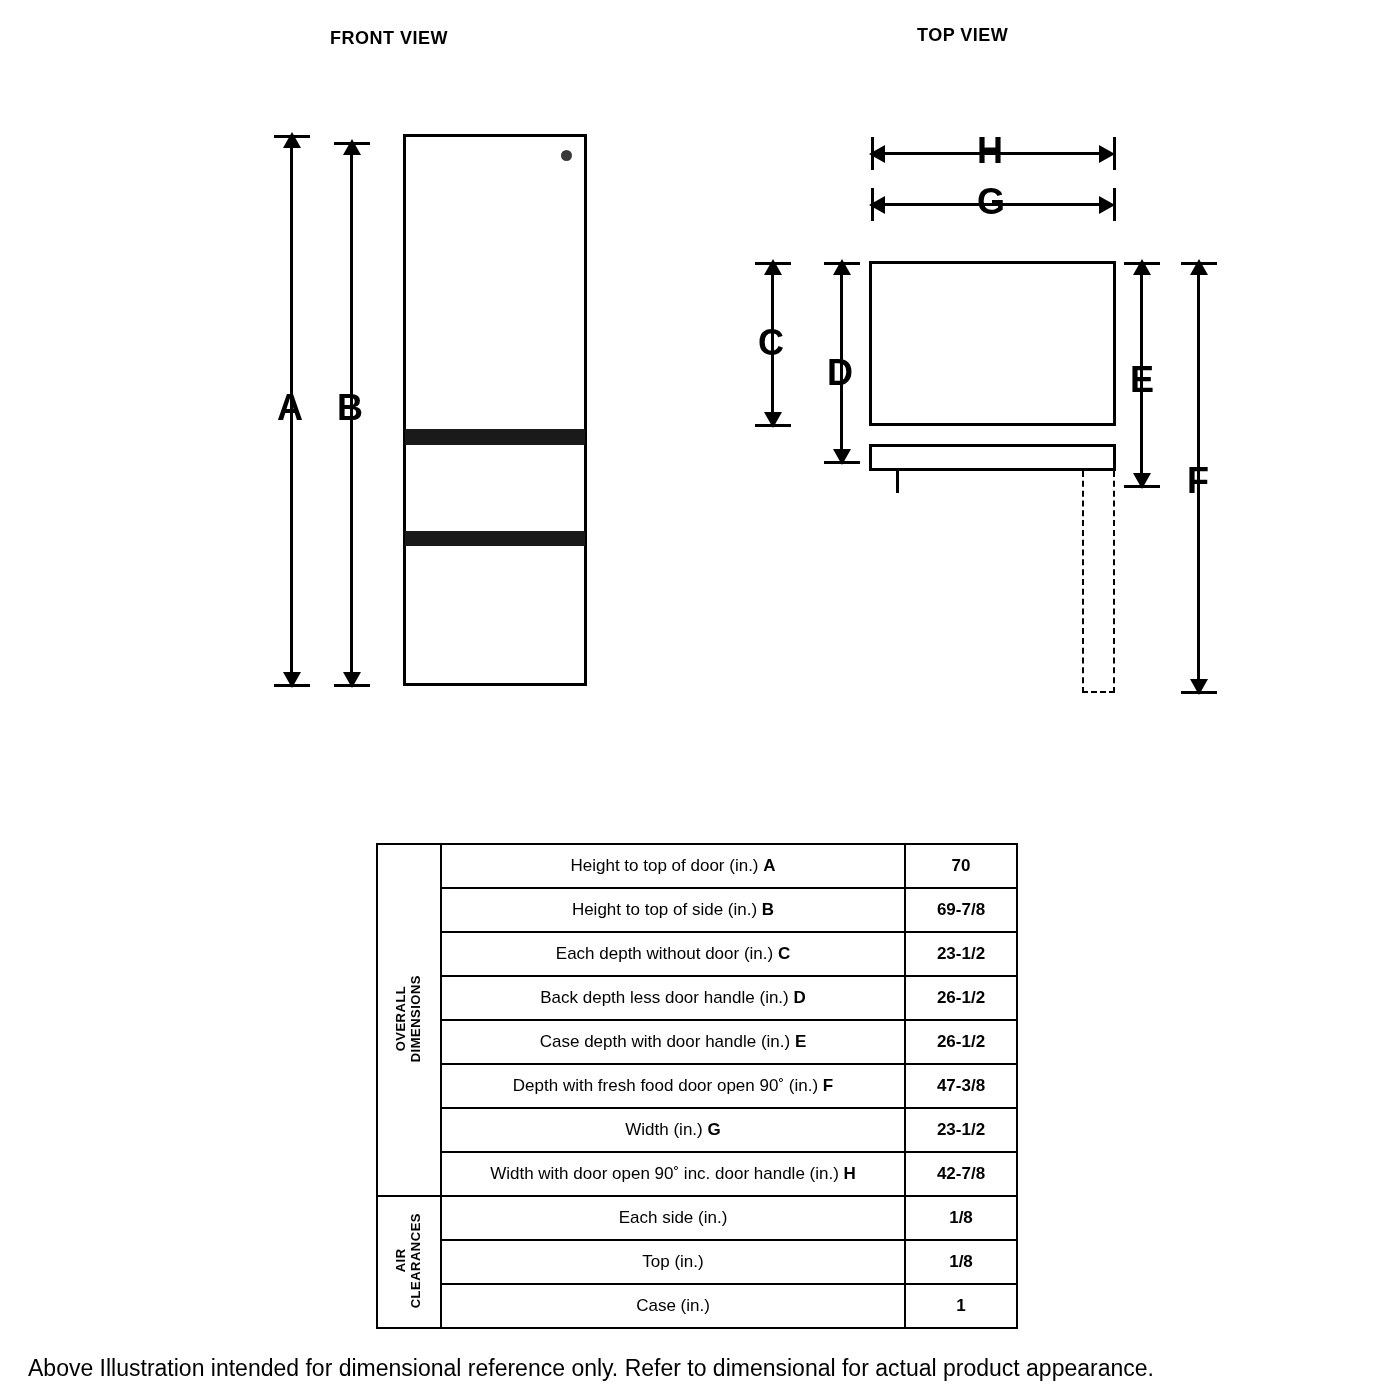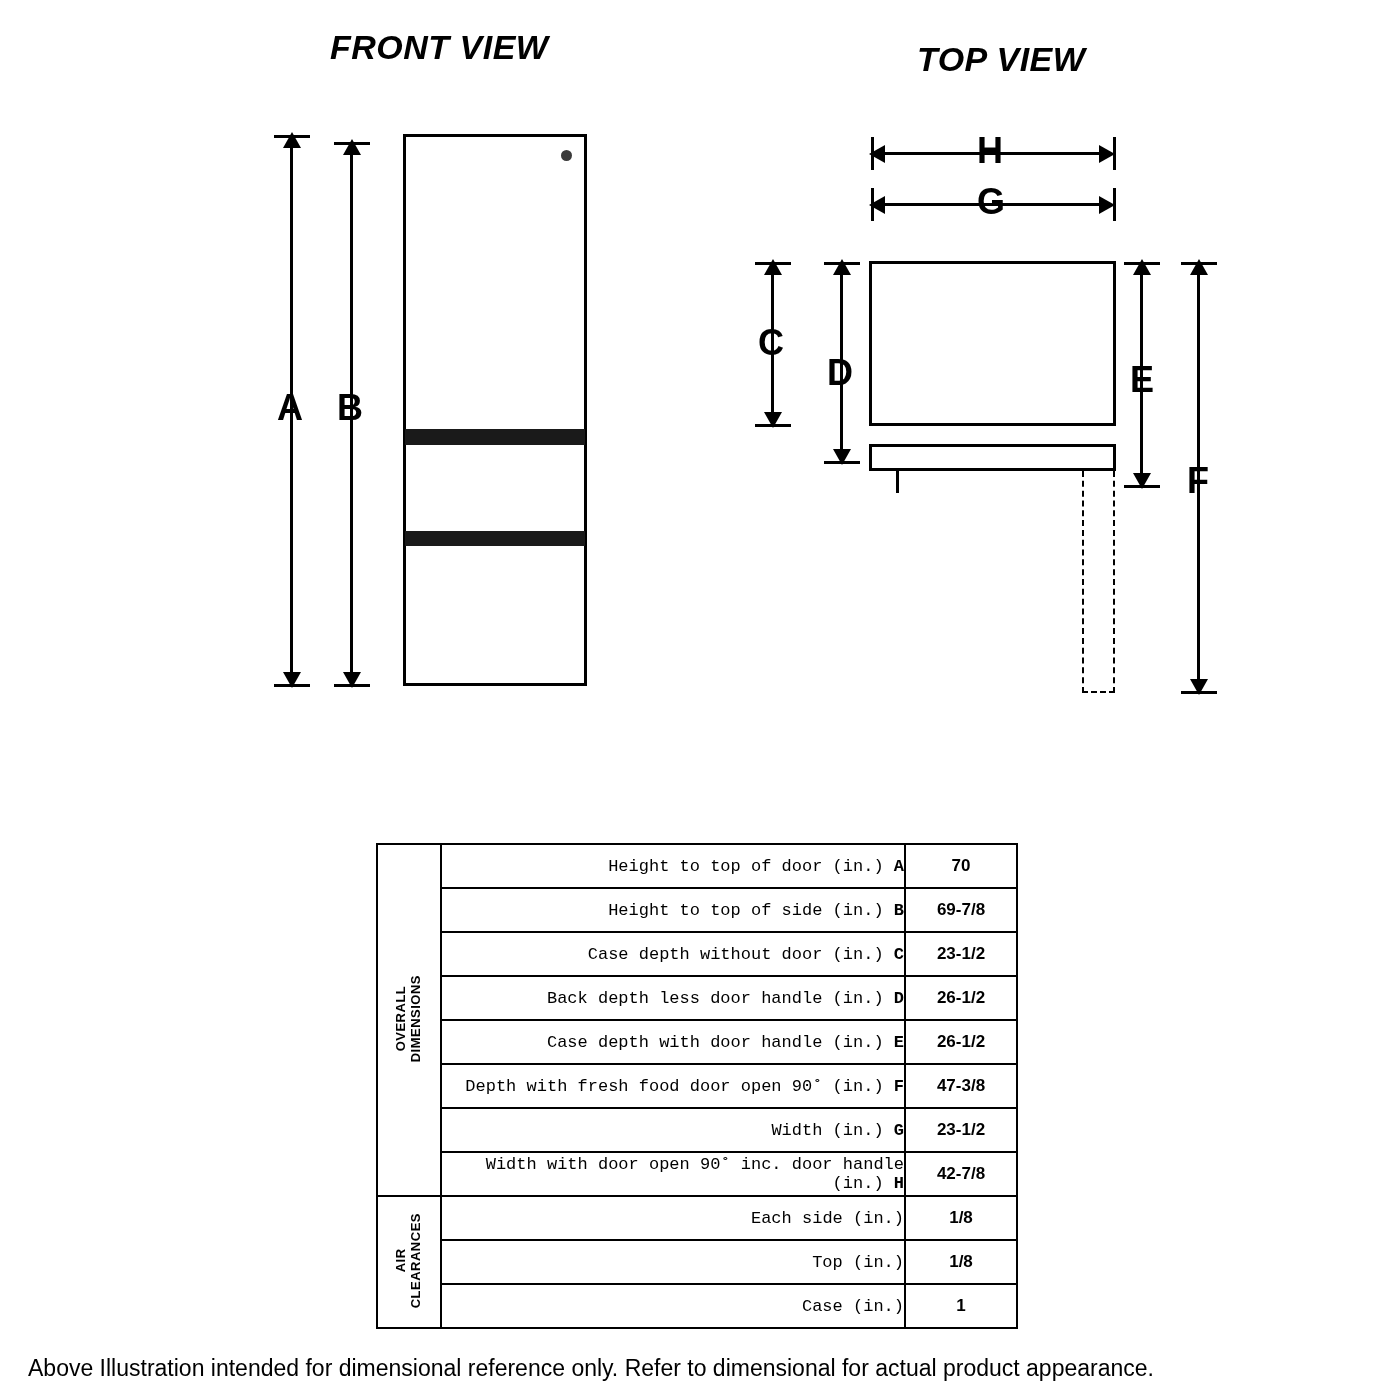--- a/index.html
+++ b/index.html
@@ -10,28 +10,27 @@
   body {
     width: 1400px;
     height: 1400px;
     position: relative;
     font-family: "Liberation Sans", sans-serif;
     color: #000000;
     overflow: hidden;
   }
   .view-title {
     position: absolute;
-    font-size: 34px;
+    font-size: 18px;
     font-weight: bold;
     letter-spacing: 0.5px;
     white-space: nowrap;
-    font-style: italic;
   }
   #front-view-title { left: 330px; top: 28px; }
-  #top-view-title { left: 917px; top: 40px; }
+  #top-view-title { left: 917px; top: 25px; }
 
   .dim-letter {
     position: absolute;
     font-size: 36px;
     font-weight: bold;
     line-height: 1;
   }
 
   
   .vline { position: absolute; width: 3px; background: #000; }
@@ -116,23 +115,22 @@
   td.group-label .rot {
     writing-mode: vertical-rl;
     transform: rotate(180deg);
     display: inline-block;
     line-height: 1.15;
     white-space: pre-line;
     text-align: center;
   }
   td.spec-name {
     padding-left: 14px;
-    text-align: right;
+    text-align: center;
     font-size: 17px;
-    font-family: Liberation Mono, monospace;
   }
   td.spec-name b { font-weight: bold; }
   td.spec-value {
     width: 110px;
     text-align: center;
     font-weight: bold;
     font-size: 17px;
   }
   #footnote {
     position: absolute;
@@ -242,21 +240,21 @@
       <td class="group-label" rowspan="8"><span class="rot">OVERALL
 DIMENSIONS</span></td>
       <td class="spec-name"><span>Height to top of door (in.) </span><b>A</b></td>
       <td class="spec-value">70</td>
     </tr>
     <tr>
       <td class="spec-name"><span>Height to top of side (in.) </span><b>B</b></td>
       <td class="spec-value">69-7/8</td>
     </tr>
     <tr>
-      <td class="spec-name"><span>Case depth without door (in.) </span><b>C</b></td>
+      <td class="spec-name"><span>Each depth without door (in.) </span><b>C</b></td>
       <td class="spec-value">23-1/2</td>
     </tr>
     <tr>
       <td class="spec-name"><span>Back depth less door handle (in.) </span><b>D</b></td>
       <td class="spec-value">26-1/2</td>
     </tr>
     <tr>
       <td class="spec-name"><span>Case depth with door handle (in.) </span><b>E</b></td>
       <td class="spec-value">26-1/2</td>
     </tr>

